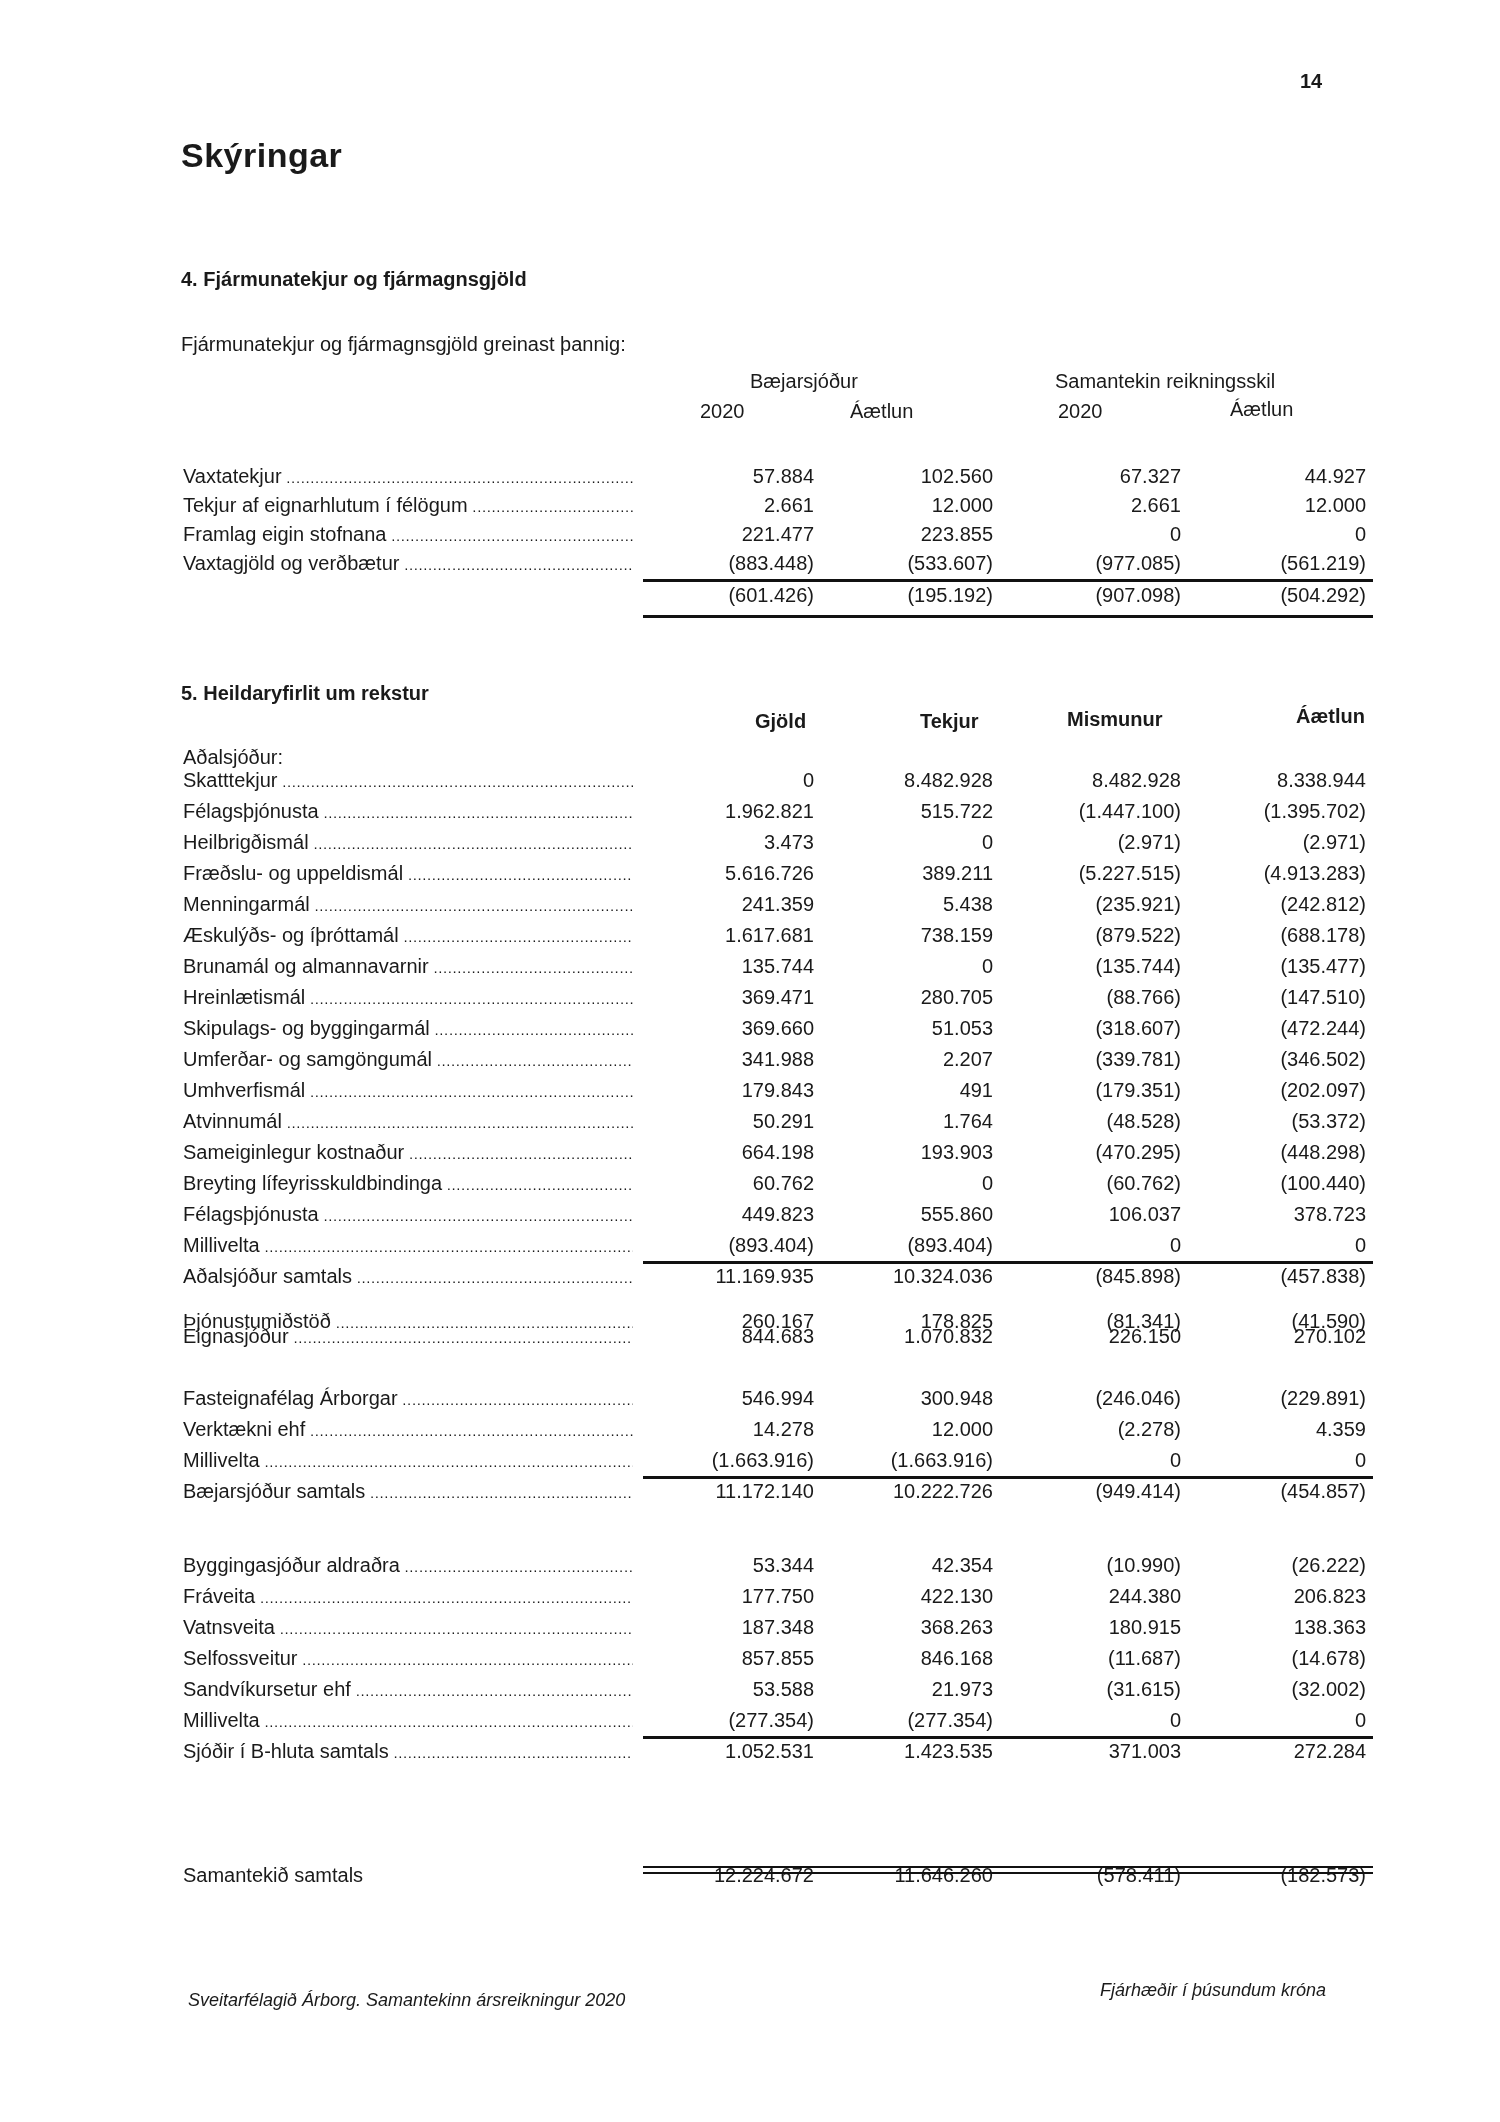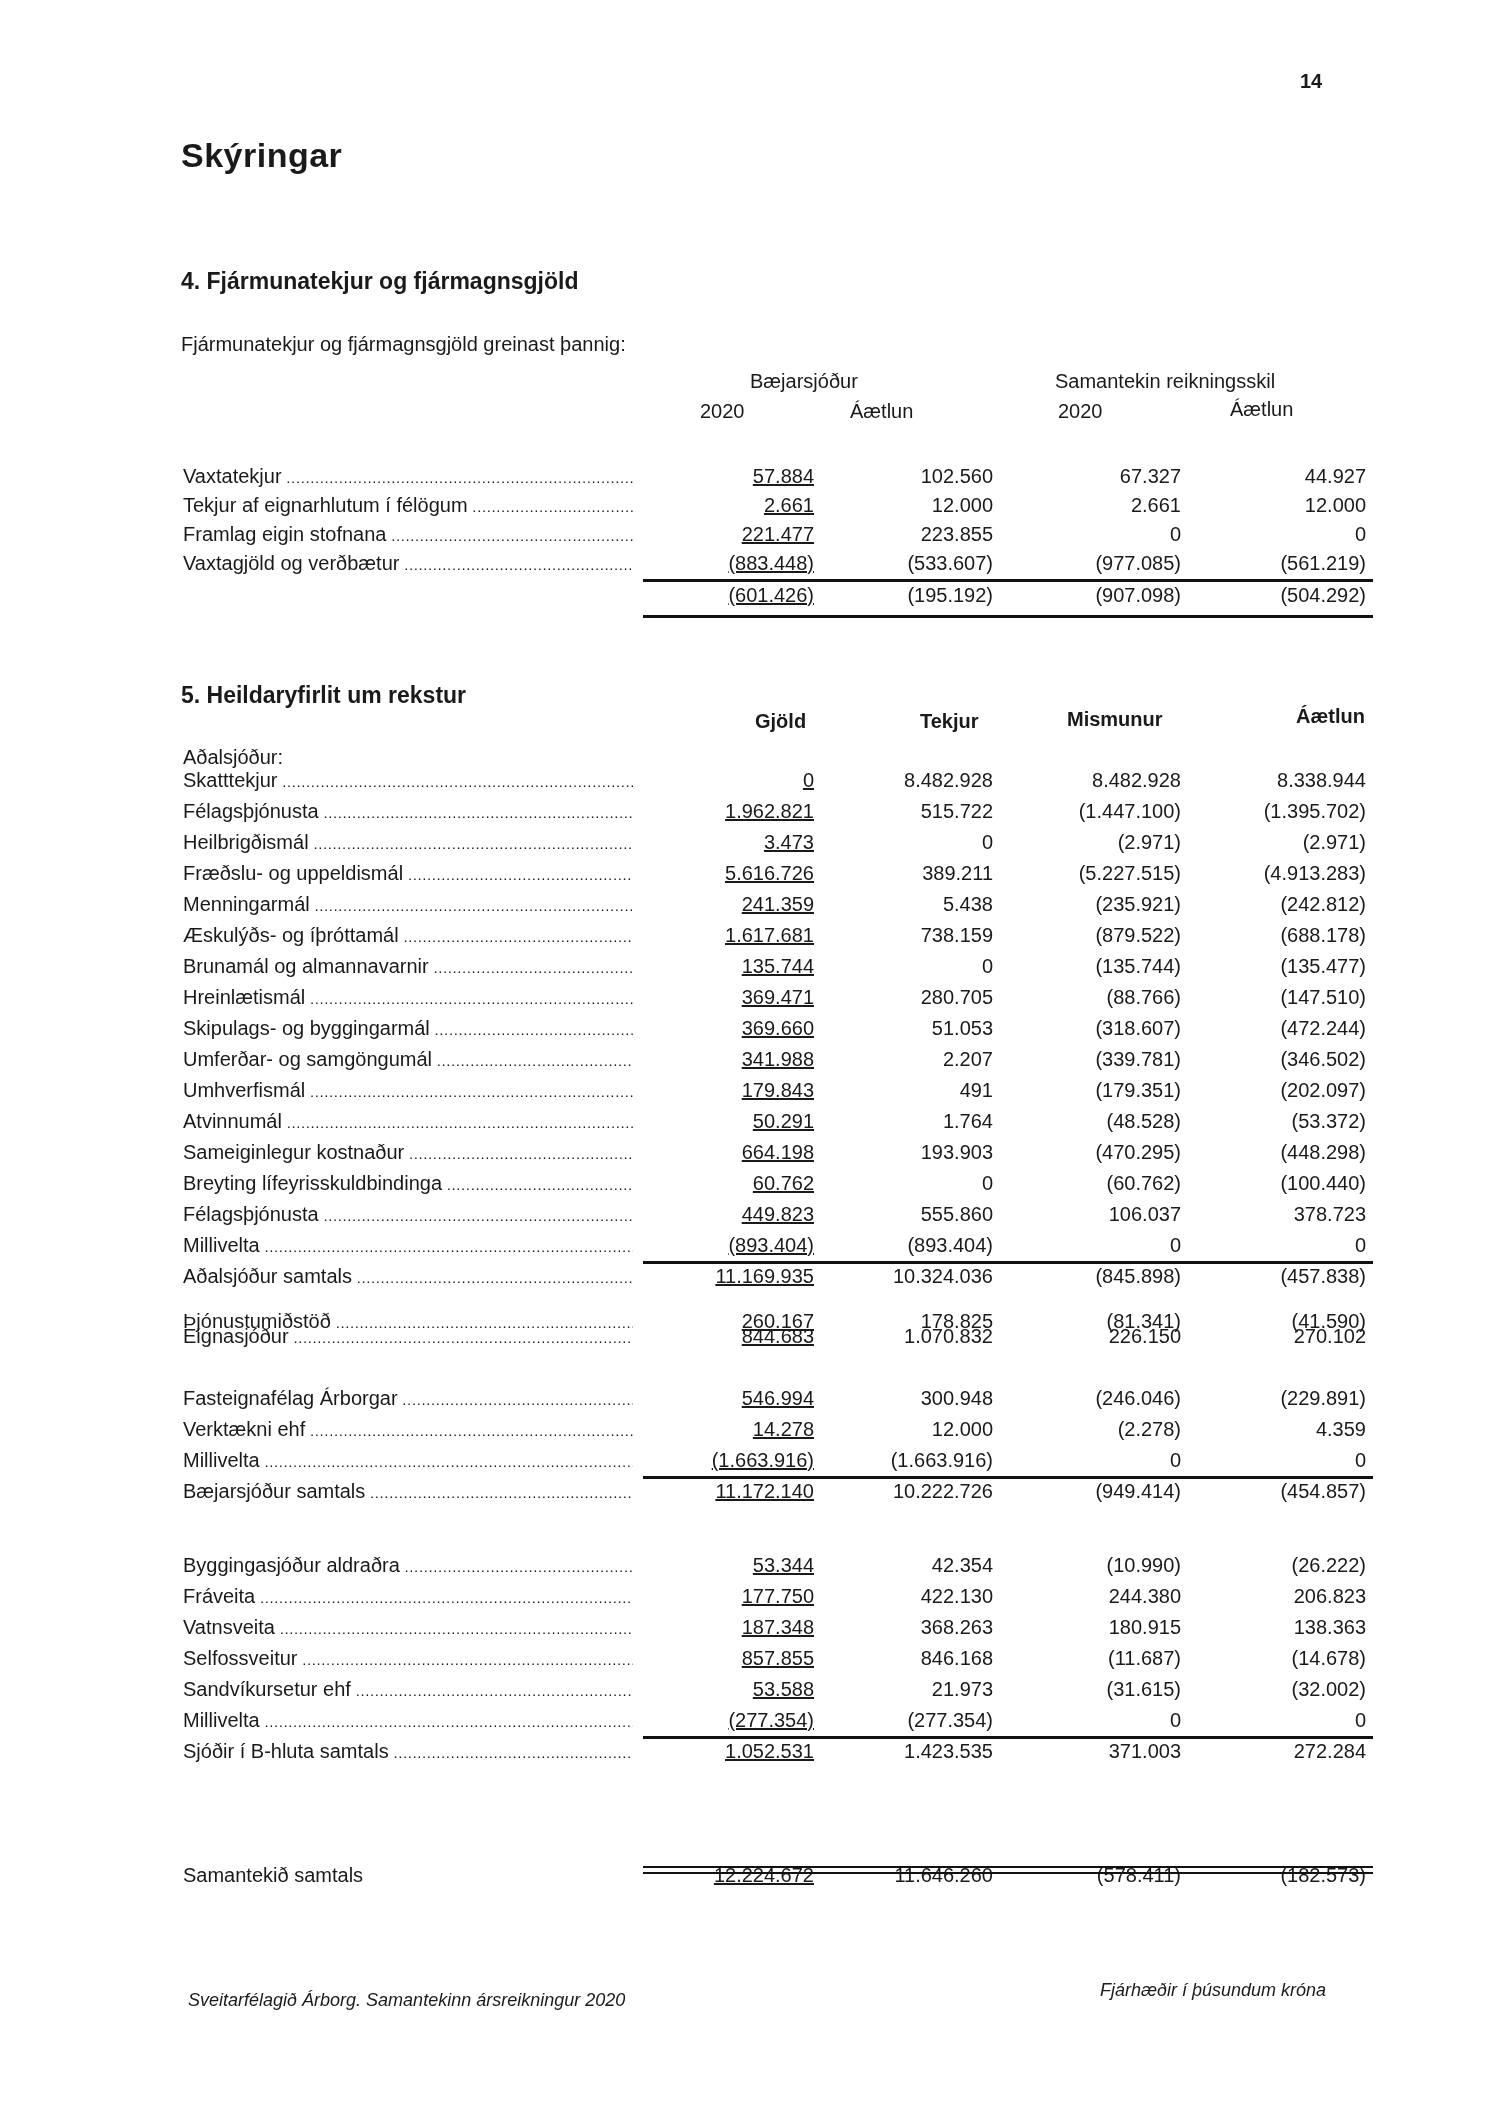--- a/index.html
+++ b/index.html
@@ -1,32 +1,32 @@
 <!DOCTYPE html>
 <html><head>
 <meta charset="utf-8">
 <style>
   html, body { margin: 0; padding: 0; background: #ffffff; }
   body { width: 1500px; height: 2122px; position: relative; overflow: hidden;
          font-family: "Liberation Sans", sans-serif; color: #1a1a1a; }
   .abs { position: absolute; }
   .pagenum { left: 1300px; top: 70px; font-size: 20px; font-weight: bold; }
   .title { left: 181px; top: 136px; font-size: 34px; font-weight: bold; letter-spacing: 0.5px; }
-  .sec-head { font-size: 23px; font-weight: bold; }
+  .sec-head { font-size: 20px; font-weight: bold; }
   .intro { left: 181px; top: 333px; font-size: 20px; }
   .colhead { font-size: 20px; position: absolute; white-space: nowrap; }
   .colhead.bold { font-weight: bold; }
   .row { position: absolute; left: 183px; width: 1190px; height: 30px; font-size: 20px; }
   .row .label { position: absolute; left: 0; top: 0; width: 450px; white-space: nowrap; overflow: hidden; }
   .row .label.dots::after {
     content: " ..........................................................................................................................";
     letter-spacing: 0.6px; font-size: 15px;
   }
   .row .num { position: absolute; top: 0; width: 170px; text-align: right; white-space: nowrap; }
-  .c1 { left: 461px; text-decoration: underline; } .c2 { left: 640px; } .c3 { left: 828px; } .c4 { left: 1013px; }
+  .c1 { left: 461px; } .c2 { left: 640px; } .c3 { left: 828px; } .c4 { left: 1013px; }
   .s4 .c1 { left: 461px; } .s4 .c2 { left: 640px; } .s4 .c3 { left: 828px; } .s4 .c4 { left: 1013px; }
   .rule { position: absolute; left: 643px; width: 730px; background: #111; }
   .rule.thin { height: 2px; }
   .rule.double { height: 2px; box-shadow: 0 6px 0 #111; }
   .footer { font-size: 18px; font-style: italic; position: absolute; white-space: nowrap; }
 </style>
 </head>
 <body>
 
 <div class="abs pagenum">14</div>

